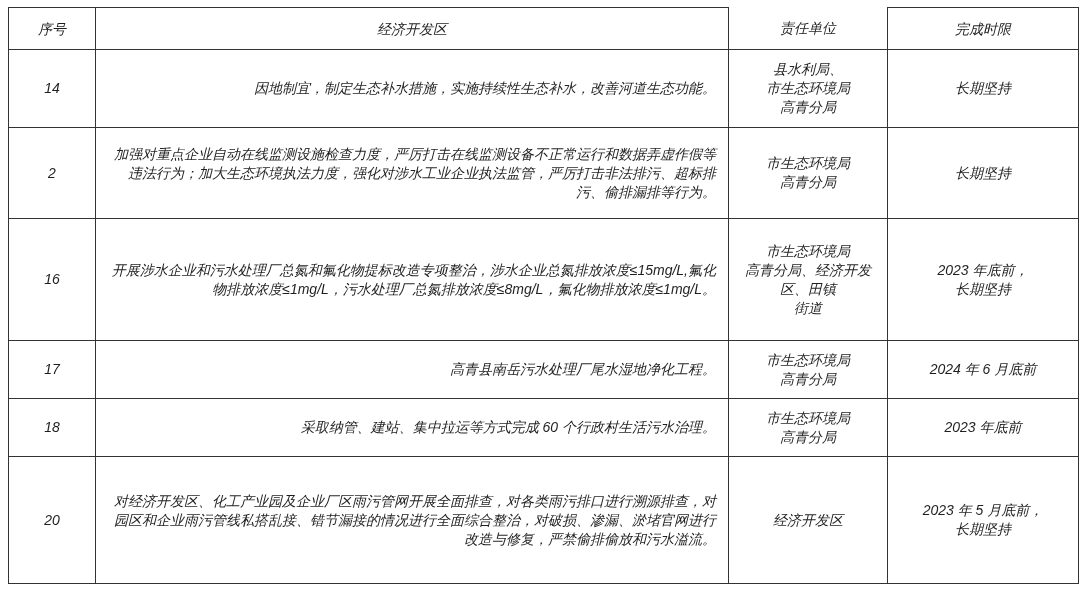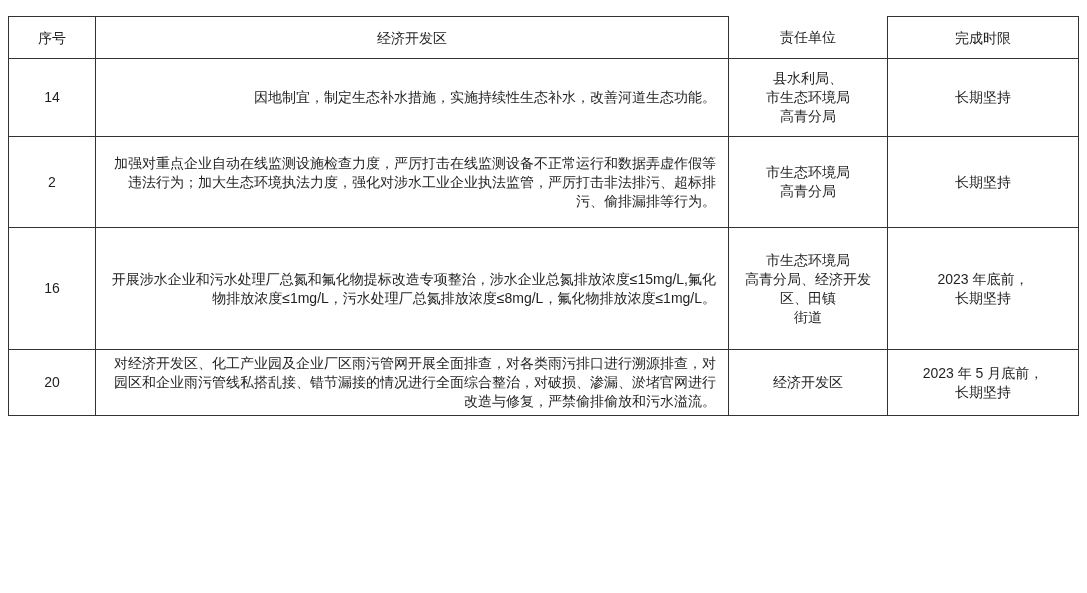--- a/index.html
+++ b/index.html
@@ -13,21 +13,22 @@
     position: relative;
     width: 1087px;
     height: 593px;
     background: #ffffff;
     overflow: hidden;
   }
   table.tasks-table {
     border-collapse: collapse;
     table-layout: fixed;
     width: 1070px;
-    margin: 16px 0 0 8px;
+    margin: 7px 0 0 8px;
+    font-style: italic;
   }
   col.c-no       { width: 87px; }
   col.c-task     { width: 633px; }
   col.c-unit     { width: 159px; }
   col.c-deadline { width: 191px; }
 
   th, td {
     border: 1px solid #333333;
     font-size: 14px;
     color: #1f1f1f;
@@ -89,20 +90,32 @@
           <td class="col-unit">市生态环境局<br>高青分局</td>
           <td class="col-deadline">长期坚持</td>
         </tr>
         <tr>
           <td class="col-no">16</td>
           <td class="col-task">开展涉水企业和污水处理厂总氮和氟化物提标改造专项整治，涉水企业总氮排放浓度≤15mg/L,氟化物排放浓度≤1mg/L，污水处理厂总氮排放浓度≤8mg/L，氟化物排放浓度≤1mg/L。</td>
           <td class="col-unit">市生态环境局<br>高青分局、经济开发<br>区、田镇<br>街道</td>
           <td class="col-deadline">2023 年底前，<br>长期坚持</td>
         </tr>
         <tr>
+          <td class="col-no">17</td>
+          <td class="col-task">高青县南岳污水处理厂尾水湿地净化工程。</td>
+          <td class="col-unit">市生态环境局<br>高青分局</td>
+          <td class="col-deadline">2024 年 6 月底前</td>
+        </tr>
+        <tr>
+          <td class="col-no">18</td>
+          <td class="col-task">采取纳管、建站、集中拉运等方式完成 60 个行政村生活污水治理。</td>
+          <td class="col-unit">市生态环境局<br>高青分局</td>
+          <td class="col-deadline">2023 年底前</td>
+        </tr>
+        <tr>
           <td class="col-no">20</td>
           <td class="col-task">对经济开发区、化工产业园及企业厂区雨污管网开展全面排查，对各类雨污排口进行溯源排查，对园区和企业雨污管线私搭乱接、错节漏接的情况进行全面综合整治，对破损、渗漏、淤堵官网进行改造与修复，严禁偷排偷放和污水溢流。</td>
           <td class="col-unit">经济开发区</td>
           <td class="col-deadline">2023 年 5 月底前，<br>长期坚持</td>
         </tr>
       </tbody>
   </table>
 </div>
 
 </body></html>

